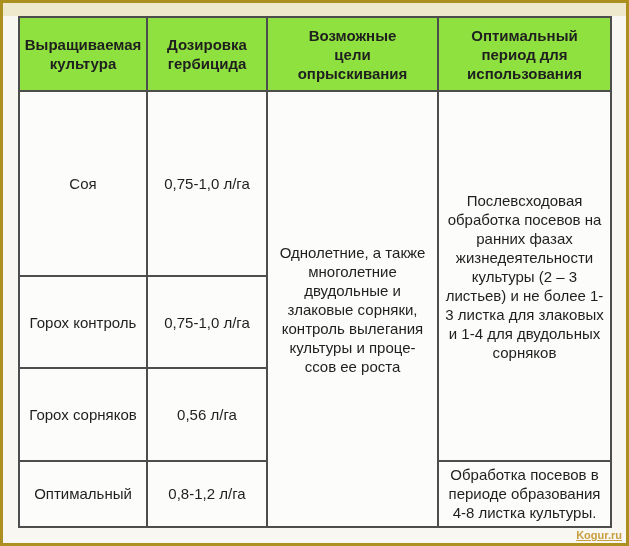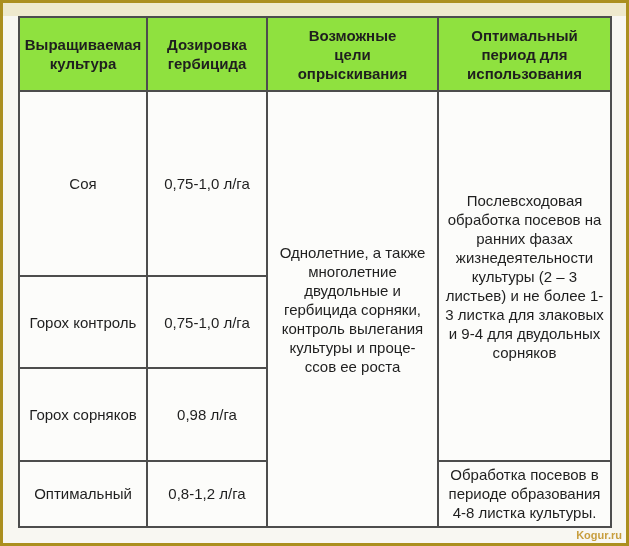--- a/index.html
+++ b/index.html
@@ -49,20 +49,21 @@
     background: #8FE13F;
     font-weight: bold;
   }
   .watermark {
     position: absolute;
     right: 4px;
     bottom: 2px;
     font-size: 11px;
     font-weight: bold;
     color: #C89E3E;
+    text-decoration: underline;
   }
 </style>
 </head>
 <body>
 
 <div class="page">
   <div class="top-strip"></div>
 
   <table class="herbicide">
     <colgroup>
@@ -83,41 +84,41 @@
         <th>Оптимальный
 период для
 использования</th>
       </tr>
       <tr style="height:184px">
         <td>Соя</td>
         <td>0,75-1,0 л/га</td>
         <td rowspan="4">Однолетние, а также
 многолетние
 двудольные и
-гербицида сорняки,
+злаковые сорняки,
 контроль вылегания
 культуры и проце-
 ссов ее роста</td>
         <td rowspan="3">Послевсходовая
 обработка посевов на
 ранних фазах
 жизнедеятельности
 культуры (2 – 3
 листьев) и не более 1-
 3 листка для злаковых
-и 9-4 для двудольных
+и 1-4 для двудольных
 сорняков</td>
       </tr>
       <tr style="height:92px">
         <td>Горох контроль</td>
         <td>0,75-1,0 л/га</td>
       </tr>
       <tr style="height:92px">
         <td>Горох сорняков</td>
-        <td>0,98 л/га</td>
+        <td>0,56 л/га</td>
       </tr>
       <tr style="height:66px">
         <td>Оптимальный</td>
         <td>0,8-1,2 л/га</td>
         <td>Обработка посевов в
 периоде образования
 4-8 листка культуры.</td>
       </tr>
     </tbody>
   </table>

